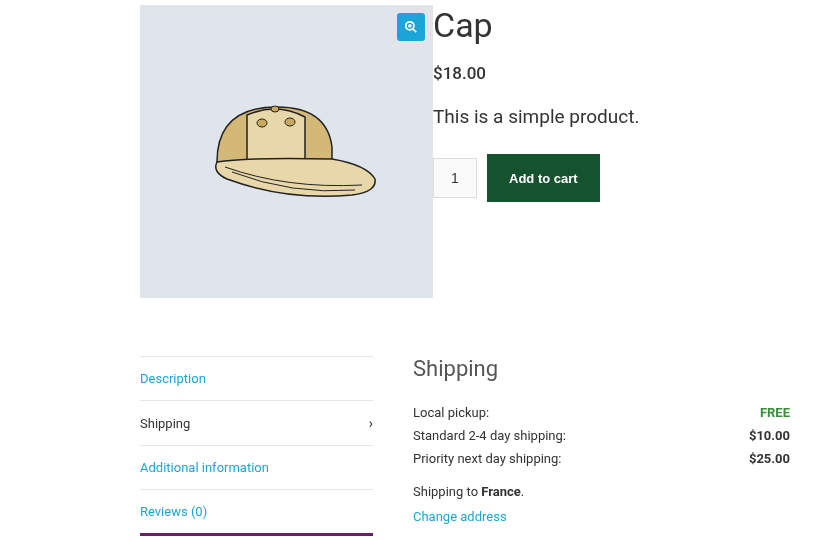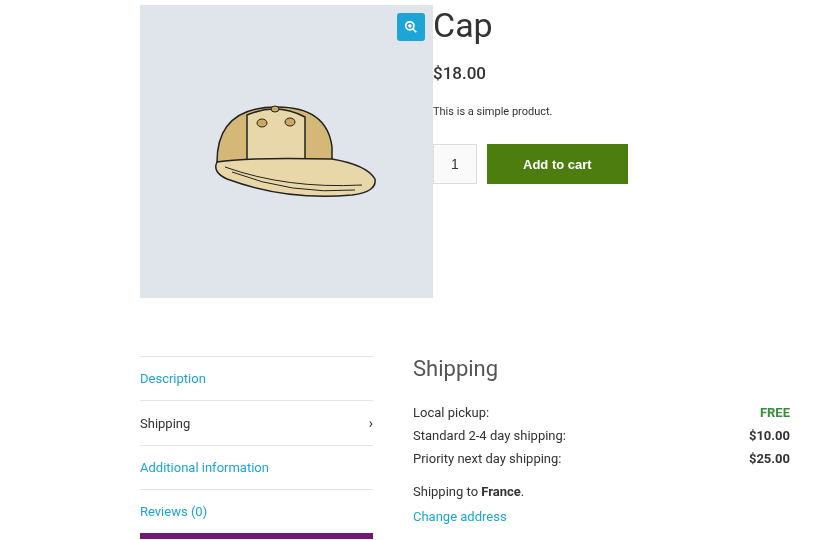--- a/index.html
+++ b/index.html
@@ -55,44 +55,44 @@
       color: #333;
       margin-bottom: 18px;
     }
     .product-price {
       font-size: 17px;
       font-weight: 500;
       color: #333;
       margin-bottom: 22px;
     }
     .product-desc {
-      font-size: 11px;
+      font-size: 19px;
       color: #333;
       margin-bottom: 26px;
     }
     .cart-row {
       display: flex;
       gap: 10px;
       align-items: center;
     }
     .qty-input {
       width: 44px;
       height: 40px;
       border: 1px solid #ddd;
       text-align: center;
       font-size: 14px;
       color: #333;
       background: #fafafa;
     }
     .add-to-cart-btn {
-      background: #4d7c0f;
+      background: #14532d;
       color: #fff;
       border: none;
-      height: 40px;
-      padding: 0 36px;
+      height: 48px;
+      padding: 0 22px;
       font-size: 13px;
       font-weight: 600;
       cursor: pointer;
     }
     .bottom-section {
       display: flex;
       gap: 30px;
       margin-top: 58px;
     }
     .tabs {
@@ -104,21 +104,21 @@
       padding: 14px 0;
       font-size: 13px;
       color: #1ca5d6;
       border-top: 1px solid #e5e5e5;
       cursor: pointer;
       display: flex;
       justify-content: space-between;
       align-items: center;
     }
     .tab:last-child {
-      border-bottom: 6px solid #701a75;
+      border-bottom: 3px solid #701a75;
       text-align: center;
     }
     .tab.active {
       color: #333;
     }
     .chevron {
       font-size: 14px;
       color: #333;
     }
     .shipping-panel {

